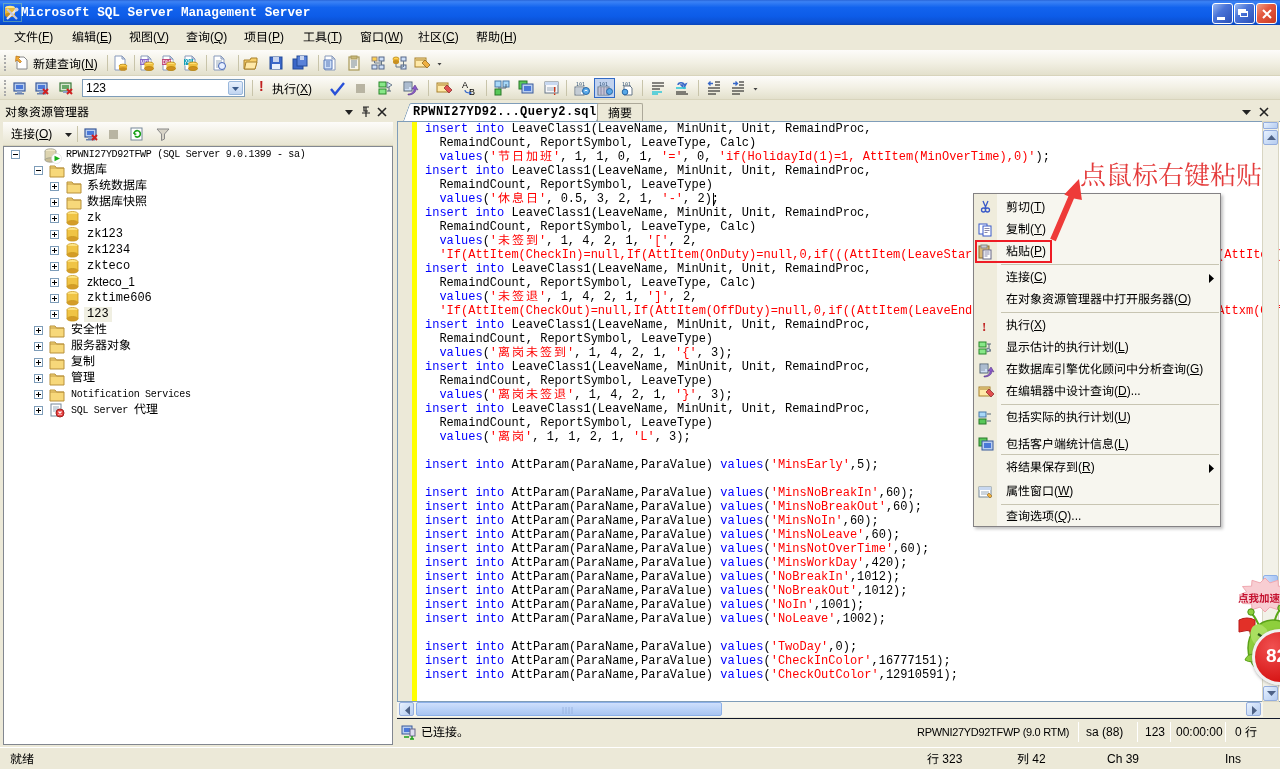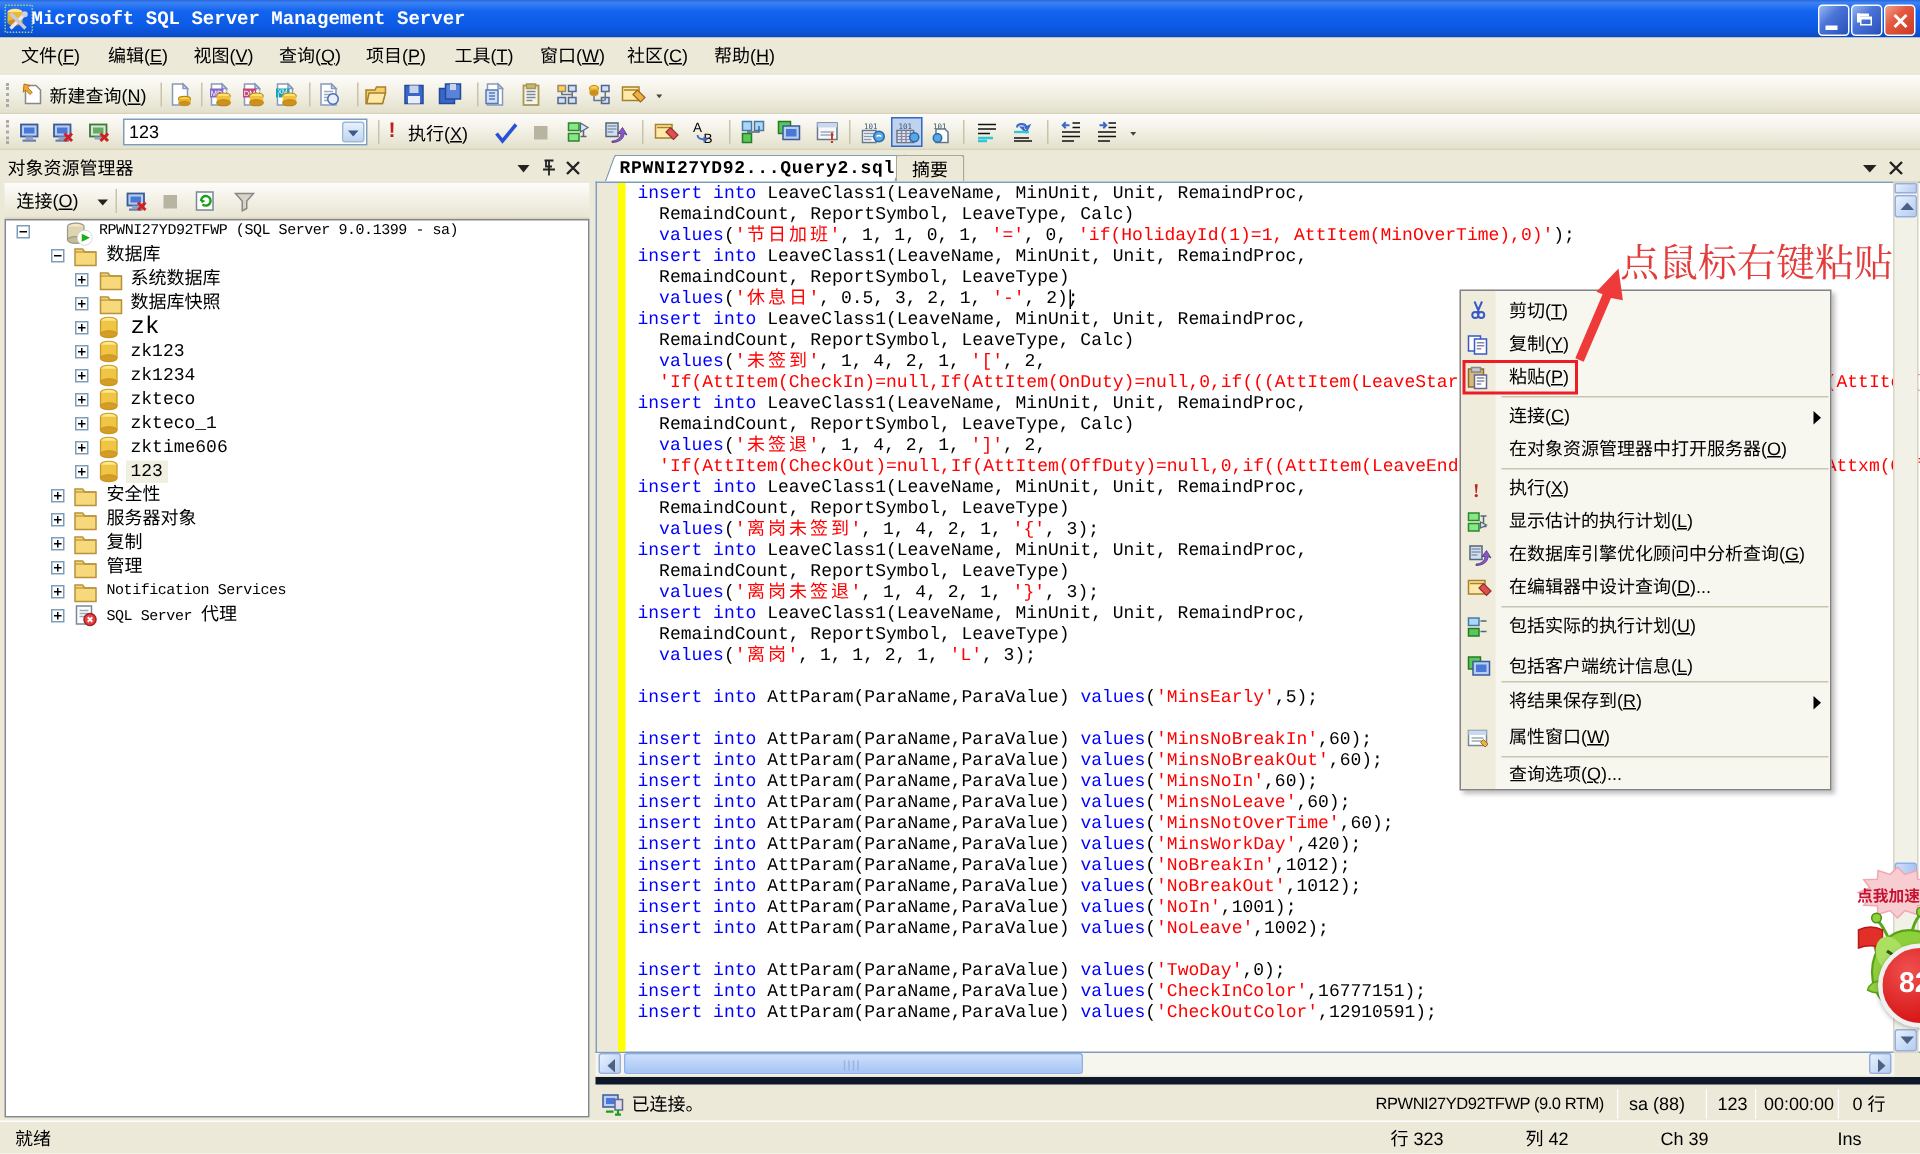--- a/index.html
+++ b/index.html
@@ -411,21 +411,21 @@
       <svg class="abs" style="left:1px;top:1px" width="5" height="5" viewBox="0 0 5 5">
         <path d="M0 2.5 h5 M2.5 0 v5" stroke="#000" stroke-width="1"></path>
       </svg>
     </div>
     <svg width="13" height="15" viewBox="0 0 13 15" class="abs" style="left:63px;top:108px">
       <ellipse cx="6.5" cy="2.8" rx="5.5" ry="2.3" fill="#ffe88a" stroke="#c89820" stroke-width="0.8"></ellipse>
       <rect x="1" y="2.8" width="11" height="9" fill="#f0c445"></rect>
       <path d="M1 2.8 v9 M12 2.8 v9" stroke="#c89820" stroke-width="0.8"></path>
       <ellipse cx="6.5" cy="11.8" rx="5.5" ry="2.3" fill="#d49c28" stroke="#c89820" stroke-width="0.8"></ellipse>
     </svg>
-    <div class="abs" style="left:81px;top:108px;font-family:'Liberation Mono',monospace;font-size:16px;padding:0 3px;line-height:15px"><span>zk</span></div>
+    <div class="abs" style="left:81px;top:108px;font-family:'Liberation Mono',monospace;font-size:12px;padding:0 3px;line-height:15px"><span>zk</span></div>
     <div class="abs" style="left:47px;top:127px;width:9px;height:9px;background:#fff;border:1px solid #7e9db9">
       <svg class="abs" style="left:1px;top:1px" width="5" height="5" viewBox="0 0 5 5">
         <path d="M0 2.5 h5 M2.5 0 v5" stroke="#000" stroke-width="1"></path>
       </svg>
     </div>
     <svg width="13" height="15" viewBox="0 0 13 15" class="abs" style="left:63px;top:124px">
       <ellipse cx="6.5" cy="2.8" rx="5.5" ry="2.3" fill="#ffe88a" stroke="#c89820" stroke-width="0.8"></ellipse>
       <rect x="1" y="2.8" width="11" height="9" fill="#f0c445"></rect>
       <path d="M1 2.8 v9 M12 2.8 v9" stroke="#c89820" stroke-width="0.8"></path>
       <ellipse cx="6.5" cy="11.8" rx="5.5" ry="2.3" fill="#d49c28" stroke="#c89820" stroke-width="0.8"></ellipse>
@@ -459,21 +459,21 @@
       <svg class="abs" style="left:1px;top:1px" width="5" height="5" viewBox="0 0 5 5">
         <path d="M0 2.5 h5 M2.5 0 v5" stroke="#000" stroke-width="1"></path>
       </svg>
     </div>
     <svg width="13" height="15" viewBox="0 0 13 15" class="abs" style="left:63px;top:172px">
       <ellipse cx="6.5" cy="2.8" rx="5.5" ry="2.3" fill="#ffe88a" stroke="#c89820" stroke-width="0.8"></ellipse>
       <rect x="1" y="2.8" width="11" height="9" fill="#f0c445"></rect>
       <path d="M1 2.8 v9 M12 2.8 v9" stroke="#c89820" stroke-width="0.8"></path>
       <ellipse cx="6.5" cy="11.8" rx="5.5" ry="2.3" fill="#d49c28" stroke="#c89820" stroke-width="0.8"></ellipse>
     </svg>
-    <div class="abs" style="left:81px;top:172px;font-family:Liberation Mono, monospace;font-size:12px;padding:0 3px;line-height:15px"><span>zkteco_1</span></div>
+    <div class="abs" style="left:81px;top:172px;font-family:Liberation Sans, sans-serif;font-size:12px;padding:0 3px;line-height:15px"><span>zkteco_1</span></div>
     <div class="abs" style="left:47px;top:191px;width:9px;height:9px;background:#fff;border:1px solid #7e9db9">
       <svg class="abs" style="left:1px;top:1px" width="5" height="5" viewBox="0 0 5 5">
         <path d="M0 2.5 h5 M2.5 0 v5" stroke="#000" stroke-width="1"></path>
       </svg>
     </div>
     <svg width="13" height="15" viewBox="0 0 13 15" class="abs" style="left:63px;top:188px">
       <ellipse cx="6.5" cy="2.8" rx="5.5" ry="2.3" fill="#ffe88a" stroke="#c89820" stroke-width="0.8"></ellipse>
       <rect x="1" y="2.8" width="11" height="9" fill="#f0c445"></rect>
       <path d="M1 2.8 v9 M12 2.8 v9" stroke="#c89820" stroke-width="0.8"></path>
       <ellipse cx="6.5" cy="11.8" rx="5.5" ry="2.3" fill="#d49c28" stroke="#c89820" stroke-width="0.8"></ellipse>
@@ -687,21 +687,21 @@
       <svg class="abs" style="left:145px;top:4px" width="16" height="7">
         <path d="M1 0v7M4 0v7M7 0v7M10 0v7" stroke="#9ab4e0"></path>
       </svg>
     </div>
     <div class="abs" style="left:849px;top:0px;width:15px;height:14px;background:linear-gradient(135deg,#e9f2fe 0%,#cfe0f8 45%,#b6ccf0 100%);border:1px solid #95aede;border-radius:2px;">
       <svg class="abs" style="left:5px;top:3px" width="6" height="9">
         <path d="M0 0 l5 4.5 -5 4.5z" fill="#4d6185"></path>
       </svg>
     </div>
   </div>
-<div class="abs" style="left:397px;top:718px;width:883px;height:26px;background:#ece9d8;border-top:5px solid #0f172a;font-size:12px">
+<div class="abs" style="left:397px;top:718px;width:883px;height:26px;background:#ece9d8;border-top:1px solid #0f172a;font-size:12px">
     <svg class="abs" style="left:4px;top:5px" width="16" height="16" viewBox="0 0 16 16">
       <rect x="1" y="2" width="10" height="8" fill="#b8cef0" stroke="#3a5a9a" stroke-width="1"></rect>
       <rect x="3" y="4" width="6" height="4" fill="#4a78d8"></rect>
       <rect x="9" y="5" width="5" height="7" fill="#dde" stroke="#668"></rect>
       <path d="M3 13 h5 M11 12 v3 M9 15 h4" stroke="#18a018" stroke-width="1.5"></path>
     </svg>
     <span style="position:absolute;left:24px;top:6px"><svg style="display:inline-block;vertical-align:-2px;" width="48" height="12" viewBox="0 0 48 12" fill="#000">
         <use href="#g5df2n" transform="translate(0.0 10.32) scale(0.01200 -0.01200)"></use>
         <use href="#g8fden" transform="translate(12.0 10.32) scale(0.01200 -0.01200)"></use>
         <use href="#g63a5n" transform="translate(24.0 10.32) scale(0.01200 -0.01200)"></use>

